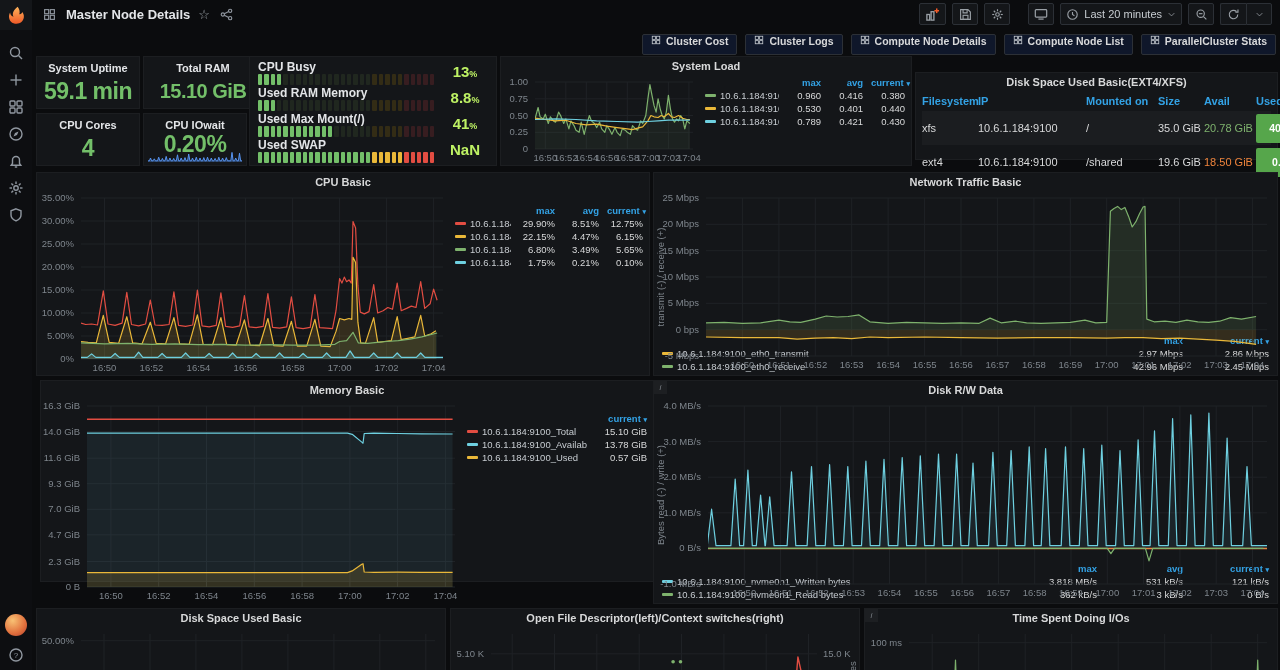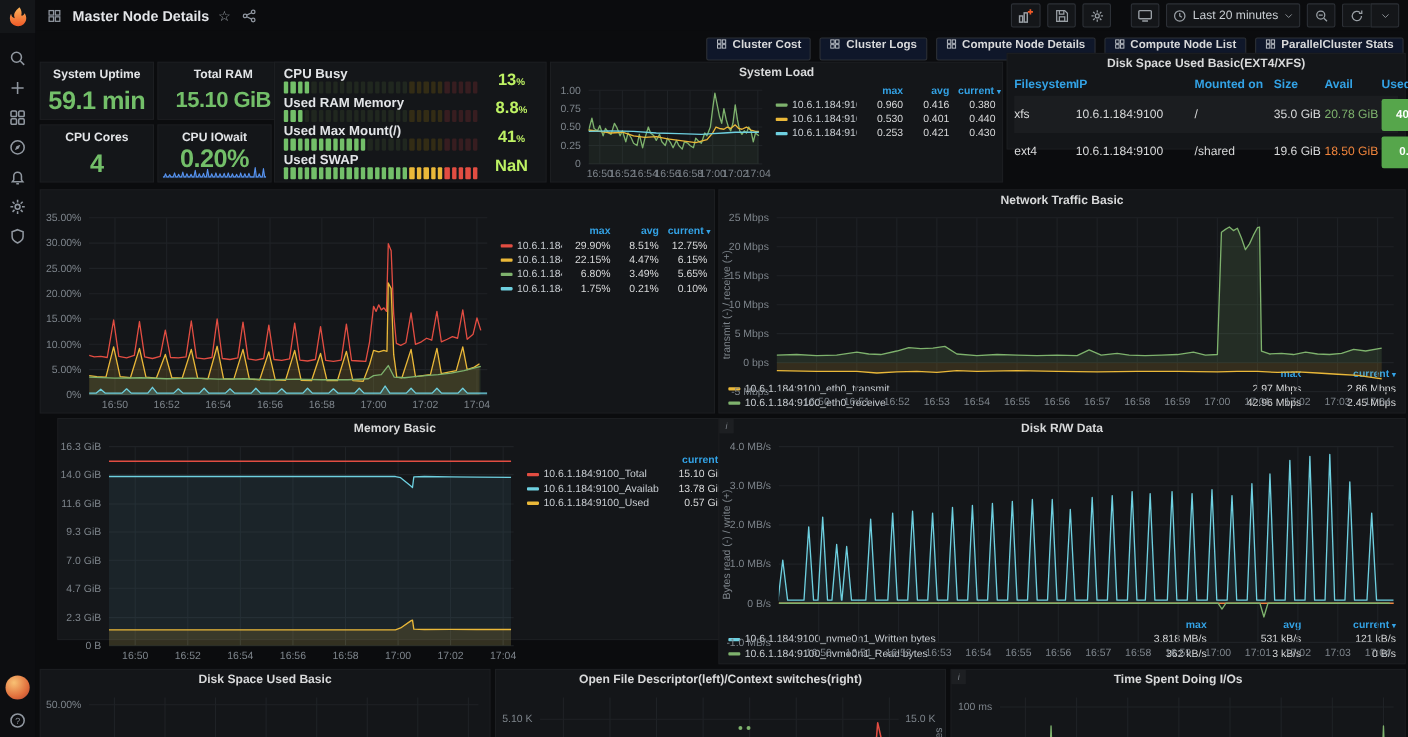--- a/index.html
+++ b/index.html
@@ -537,29 +537,29 @@
             <span class="lg-h">current <span class="chev">▾</span></span>
             <span class="lg-name"><i class="sw" style="background:#7EB26D"></i>10.6.1.184:9100_1m</span>
             <span class="lg-v">0.960</span>
             <span class="lg-v">0.416</span>
             <span class="lg-v">0.380</span>
             <span class="lg-name"><i class="sw" style="background:#EAB839"></i>10.6.1.184:9100_5m</span>
             <span class="lg-v">0.530</span>
             <span class="lg-v">0.401</span>
             <span class="lg-v">0.440</span>
             <span class="lg-name"><i class="sw" style="background:#6ED0E0"></i>10.6.1.184:9100_15m</span>
-            <span class="lg-v">0.253</span>
+            <span class="lg-v">0.789</span>
             <span class="lg-v">0.421</span>
             <span class="lg-v">0.430</span>
           </div>
         </div>
     </div>
   </div>
 
-  <div class="panel" style="left:883px;top:20px;width:363px;height:88px">
+  <div class="panel" style="left:883px;top:44px;width:363px;height:88px">
     <div class="panel-title">Disk Space Used Basic(EXT4/XFS)</div>
     <div class="panel-body">
         <div class="dtable">
           <div class="dt-row dt-head">
             <span>Filesystem</span>
             <span>IP</span>
             <span>Mounted on</span>
             <span>Size</span>
             <span>Avail</span>
             <span>Used</span>
@@ -582,20 +582,21 @@
       <span style="color:#EF843C">18.50 GiB</span>
       <span>
               <span class="used-chip" style="background:#56A64B">0.22%</span>
             </span>
           </div>
         </div>
       </div>
   </div>
 
   <div class="panel" style="left:4px;top:144px;width:614px;height:204px">
+    <div class="panel-title">CPU Basic</div>
     <div class="panel-body row-body">
       <div class="chart">
           <svg width="416" height="184" style="position:absolute;left:0;top:0">
             <defs>
               <clipPath id="clip2">
                 <rect x="44" y="7" width="362" height="161"></rect>
               </clipPath>
             </defs>
             <line class="grid-line" x1="67.5" y1="7" x2="67.5" y2="168"></line>
             <line class="grid-line" x1="114.5" y1="7" x2="114.5" y2="168"></line>
@@ -739,21 +740,21 @@
             <span class="lg-v">2.97 Mbps</span>
             <span class="lg-v">2.86 Mbps</span>
             <span class="lg-name"><i class="sw" style="background:#7EB26D"></i>10.6.1.184:9100_eth0_receive</span>
             <span class="lg-v">42.96 Mbps</span>
             <span class="lg-v">2.45 Mbps</span>
           </div>
         </div>
     </div>
   </div>
 
-  <div class="panel" style="left:20px;top:352px;width:614px;height:202px">
+  <div class="panel" style="left:8px;top:352px;width:614px;height:202px">
     <div class="panel-title">Memory Basic</div>
     <div class="panel-body row-body">
       <div class="chart">
           <svg width="424" height="204" style="position:absolute;left:0;top:0">
             <defs>
               <clipPath id="clip4">
                 <rect x="46" y="7" width="368" height="181"></rect>
               </clipPath>
             </defs>
             <line class="grid-line" x1="69.9" y1="7" x2="69.9" y2="188"></line>

